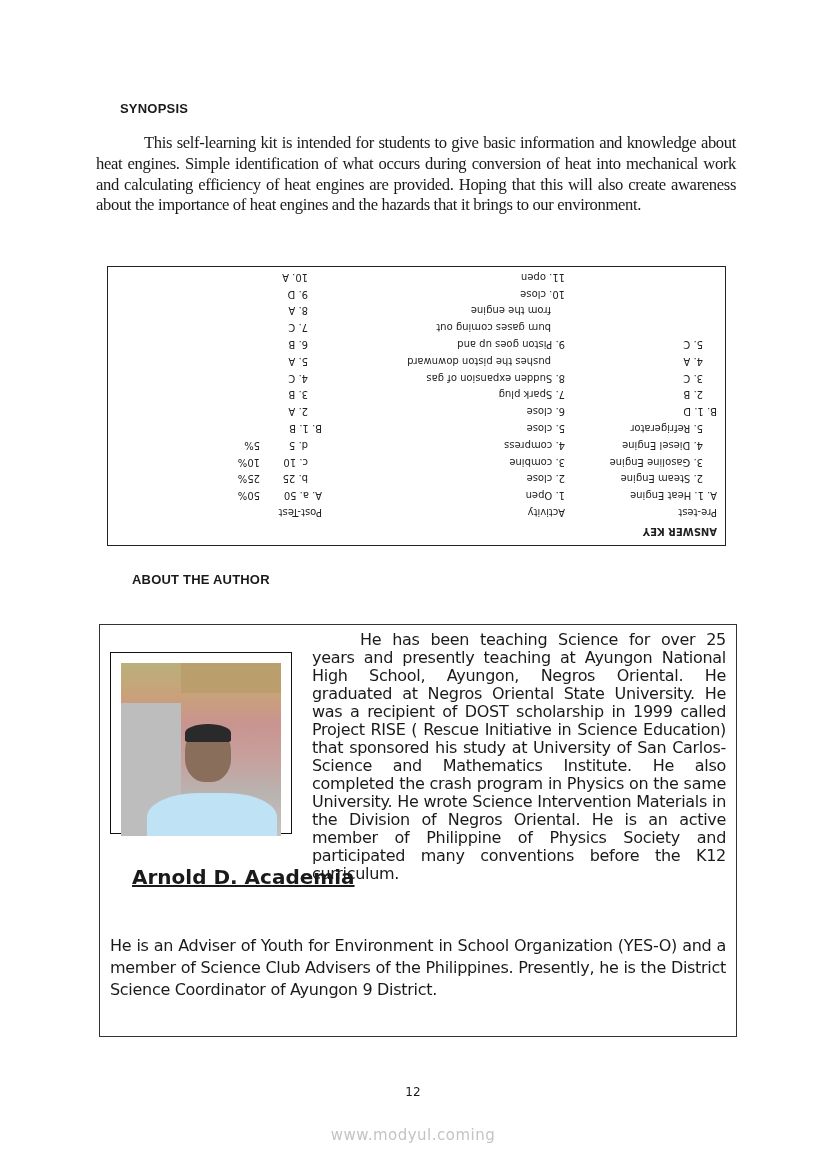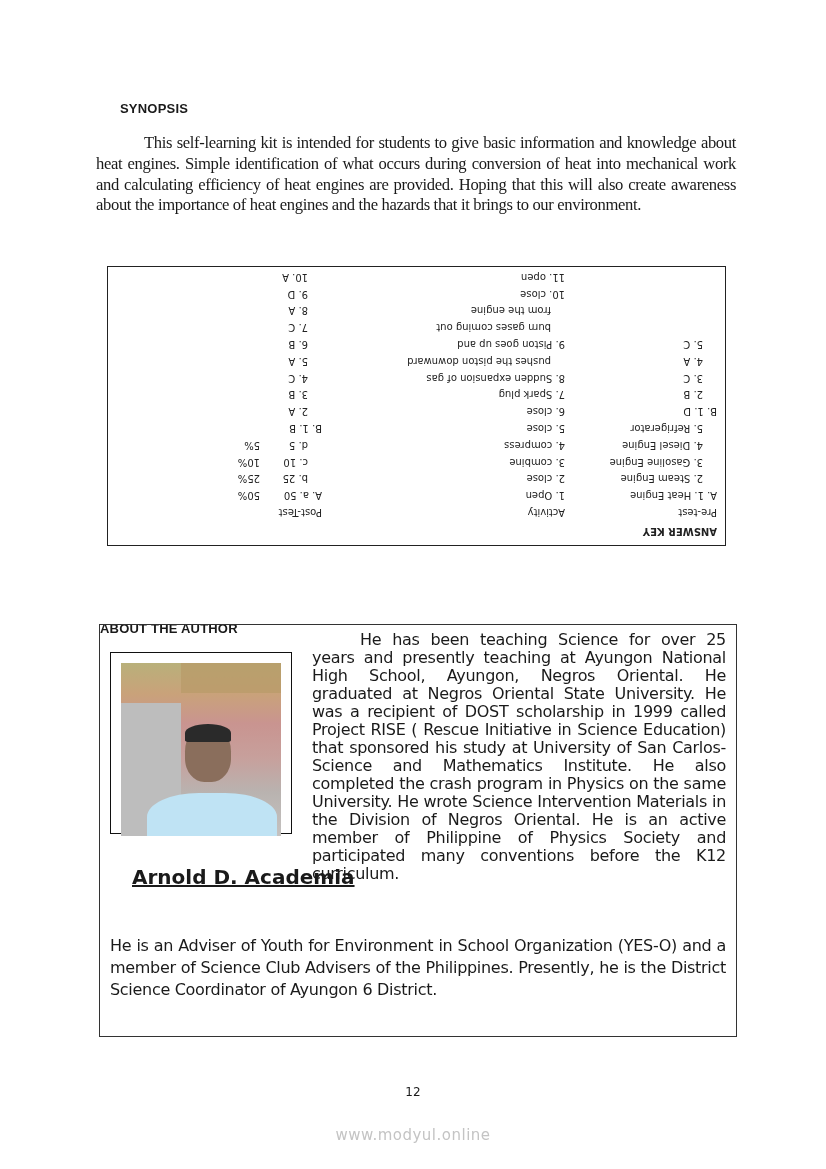--- a/index.html
+++ b/index.html
@@ -5,21 +5,21 @@
     html, body { margin: 0; padding: 0; }
     body {
       width: 826px; height: 1169px; background: #ffffff; position: relative;
       font-family: "DejaVu Sans", sans-serif; color: #1a1a1a; overflow: hidden;
     }
     .heading {
       position: absolute; left: 100px; font-weight: bold; font-size: 13px;
       font-family: "Liberation Sans", sans-serif; letter-spacing: 0.2px;
     }
     #synopsis-heading { top: 101px; margin-left: 20px; }
-    #author-heading { top: 621px; }
+    #author-heading { top: 572px; margin-left: 32px; }
     .synopsis-text {
       position: absolute; left: 96px; top: 133px; width: 640px;
       font-size: 16.6px; line-height: 20.8px; text-align: justify;
       text-align-last: left; font-family: Liberation Serif, serif; letter-spacing: -0.35px;
     }
     .synopsis-text .indent { display: inline-block; width: 48px; }
     .answer-key {
       position: absolute; left: 107px; top: 266px; width: 619px; height: 280px;
       border: 1px solid #222; box-sizing: border-box;
     }
@@ -152,17 +152,17 @@
     <div class="photo">
       <div class="wall-top"></div>
       <div class="wall-left"></div>
       <div class="shirt"></div>
       <div class="head"></div>
       <div class="hair"></div>
     </div>
   </div>
   <div class="author-name">Arnold D. Academia</div>
   <div class="author-bio"><span class="indent"></span><span>He has been teaching Science for over 25 years and presently teaching at Ayungon National High School, Ayungon, Negros Oriental.  He graduated at Negros Oriental State University. He was a recipient of DOST scholarship in 1999 called Project RISE ( Rescue Initiative in Science Education) that sponsored his study at University of San Carlos-Science and Mathematics Institute. He also completed the crash program in Physics on the same University. He wrote Science Intervention Materials in the Division of Negros Oriental. He is an active member of Philippine of Physics Society and participated many conventions before the K12 curriculum.</span></div>
-  <div class="author-bio-wide">He is an Adviser of Youth for Environment in School Organization (YES-O) and a member of Science Club Advisers of the Philippines.  Presently, he is the District Science Coordinator of Ayungon 6 District.</div>
+  <div class="author-bio-wide">He is an Adviser of Youth for Environment in School Organization (YES-O) and a member of Science Club Advisers of the Philippines.  Presently, he is the District Science Coordinator of Ayungon 9 District.</div>
 </div>
 
 <div class="page-number">12</div>
-<div class="watermark">www.modyul.online</div>
+<div class="watermark">www.modyul.coming</div>
 
 </body></html>

